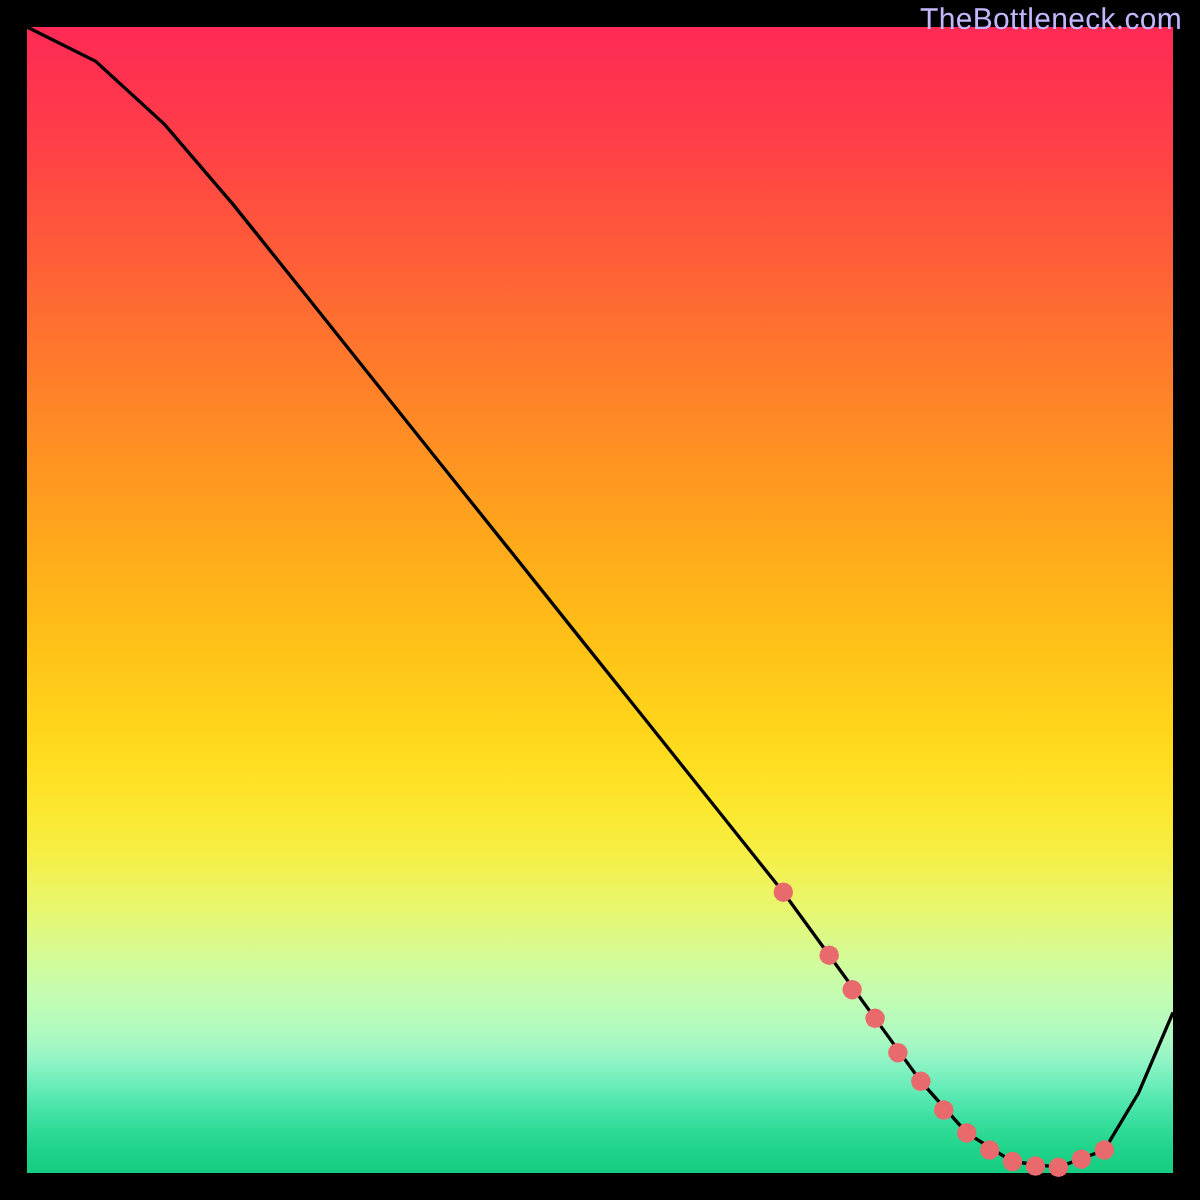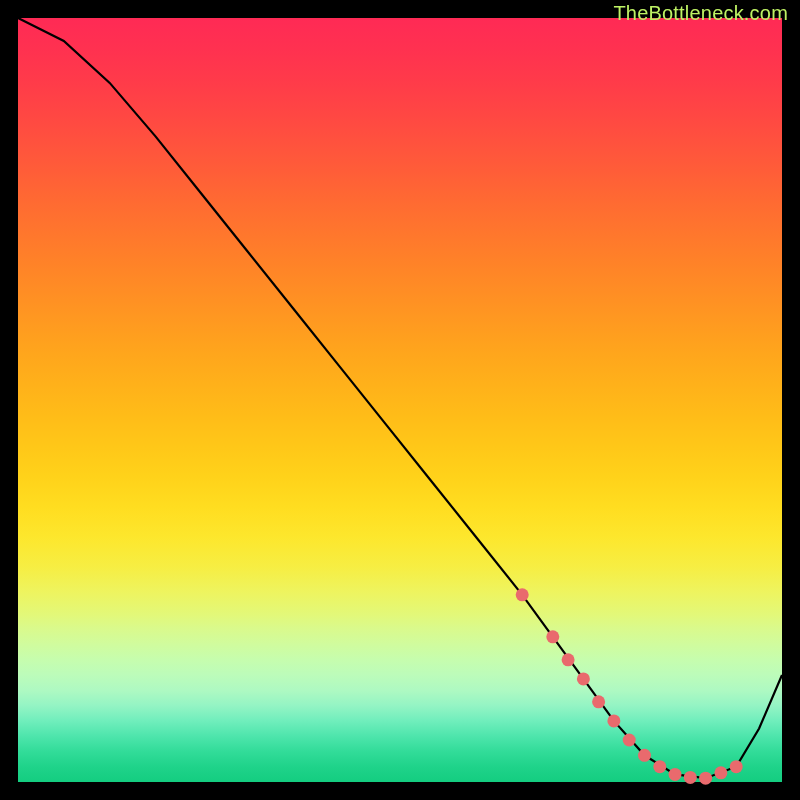--- a/index.html
+++ b/index.html
@@ -57,21 +57,21 @@
       #4ee5ac 94%,
       #32dc99 96%,
       #1fd38a 98%,
       #14cd80 100%
     );
   }
   .watermark {
     position: absolute;
     top: 2px;
     right: 12px;
-    color: #bef264;
+    color: #c4b5fd;
     font-size: 20px;
     letter-spacing: 0.2px;
     user-select: none;
   }
   svg.curve {
     position: absolute;
     left: 0;
     top: 0;
     width: 764px;
     height: 764px;

